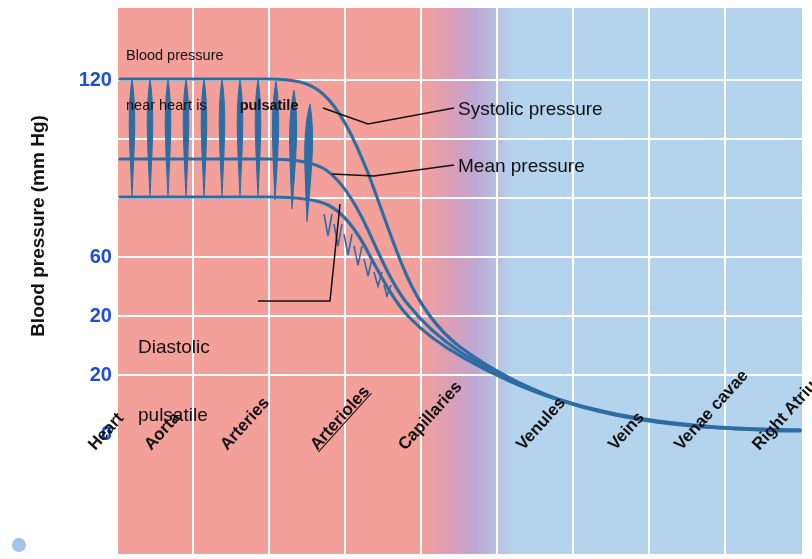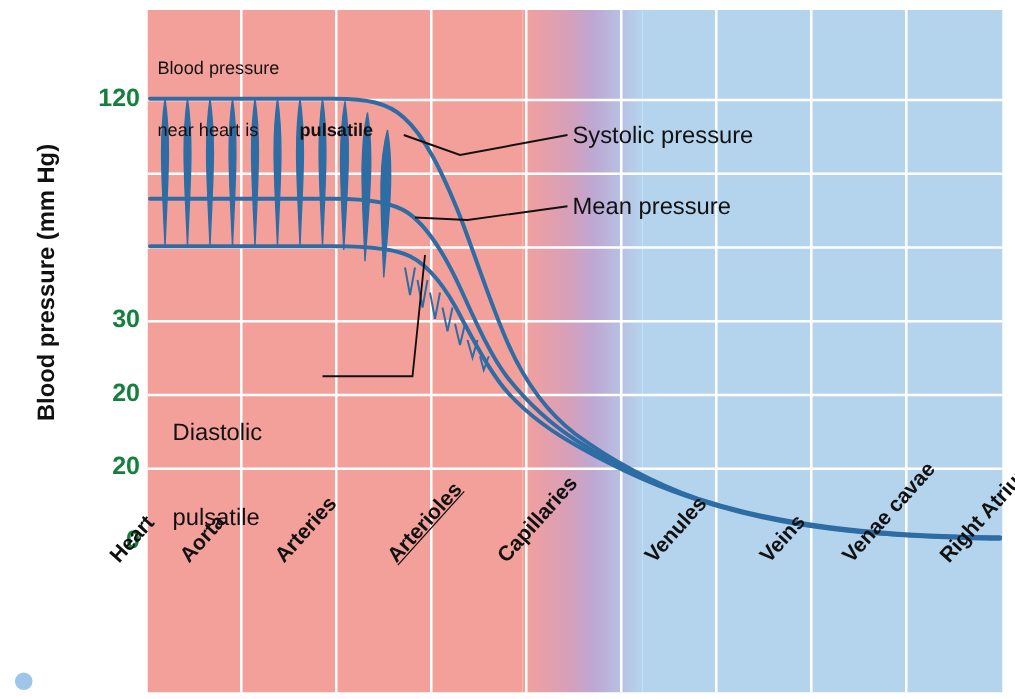--- a/index.html
+++ b/index.html
@@ -37,21 +37,21 @@
   .grid-h,.grid-v{position:absolute;background:#ffffff;}
   .grid-h{left:0;width:100%;height:2px;}
   .grid-v{top:0;width:2px;height:100%;}
 
   
   .ytick{
     position:absolute;
     right:0;
     width:104px;
     text-align:right;
-    font-size:20px;font-weight:bold;color:#15803d;
+    font-size:20px;font-weight:bold;color:#1d4ed8;
     transform:translateY(-50%);
   }
   #ylabels{position:absolute;left:0;top:0;width:112px;height:559px;}
 
   
   #xlabels{position:absolute;left:0;top:0;width:812px;height:559px;}
   .xtick{
     position:absolute;
     font-size:17px;font-weight:bold;color:#111;
     white-space:nowrap;
@@ -83,21 +83,21 @@
 <body>
 
 <div id="chart-root">
 
   <div class="y-title">Blood pressure (mm Hg)</div>
 
   <div id="ylabels">
     <div class="ytick" style="top:433px;">0</div>
     <div class="ytick" style="top:374px;">20</div>
     <div class="ytick" style="top:315px;">20</div>
-    <div class="ytick" style="top:256px;">30</div>
+    <div class="ytick" style="top:256px;">60</div>
     <div class="ytick" style="top:79px;">120</div>
   </div>
 
   <div class="plot">
 
     <div class="band" style="left:0px;width:300px;background:#f4a09a;"></div>
     <div class="band" style="left:300px;width:96px;background:linear-gradient(to right,#f4a09a 0%,#d79fb9 38%,#bda8d4 60%,#b4d4ee 100%);"></div>
     <div class="band" style="left:396px;width:288px;background:#b4d4ee;"></div>
 
     <div class="grid-h" style="top:366px;"></div>

